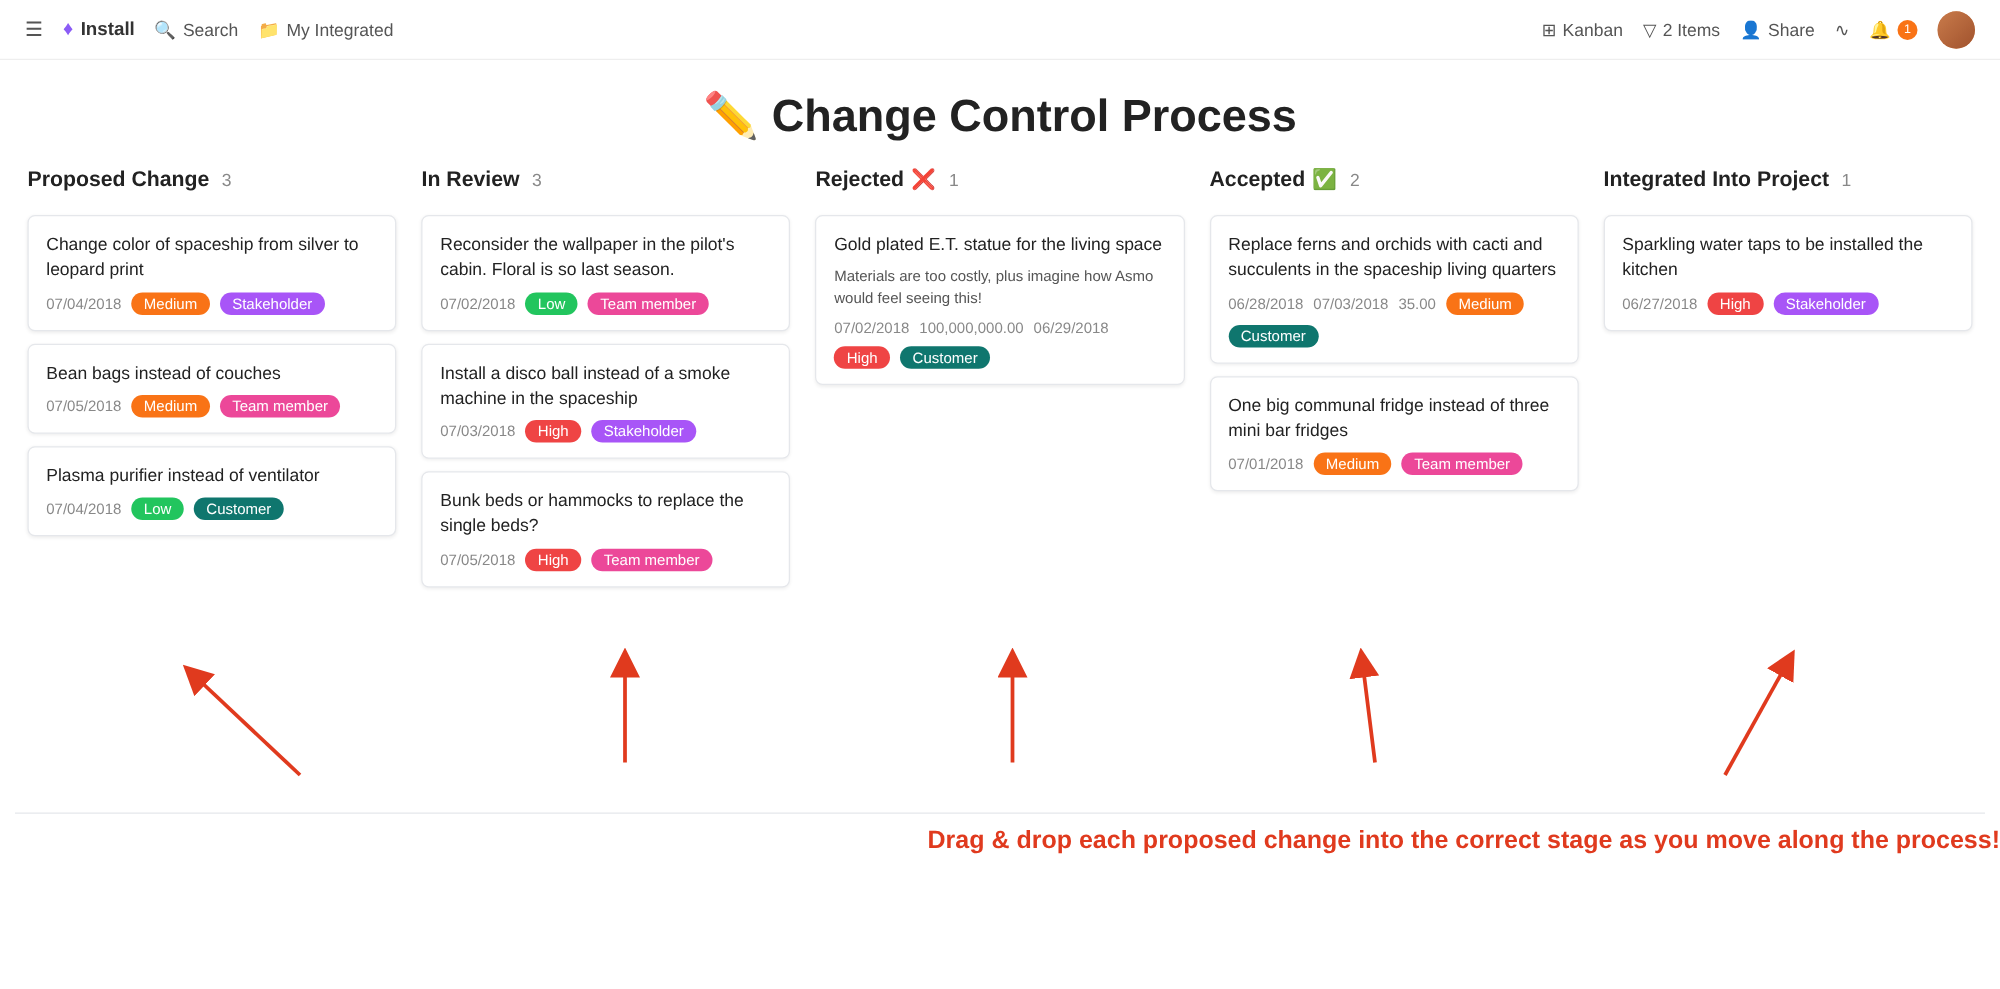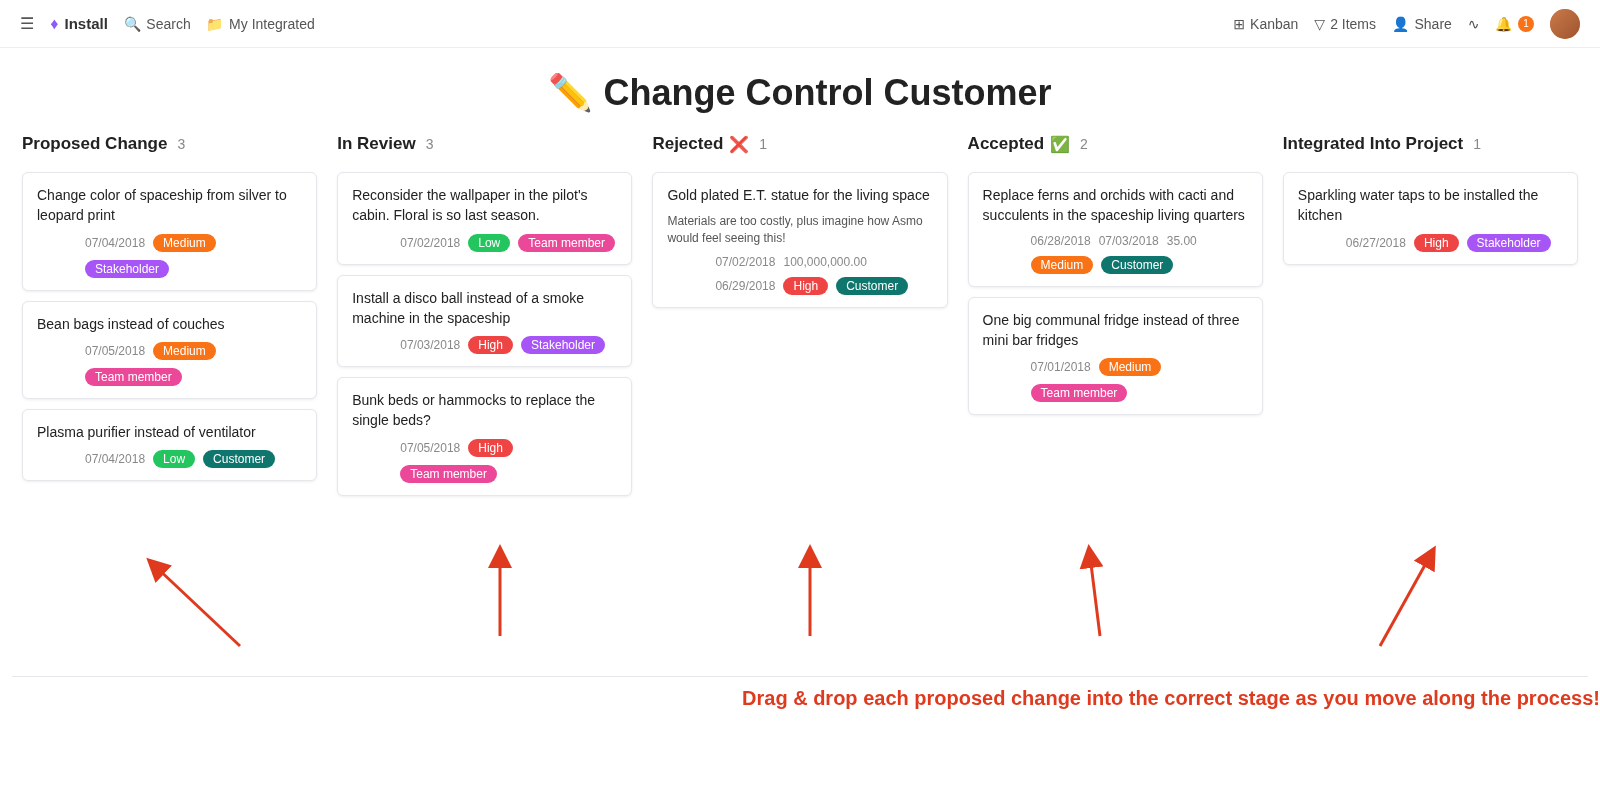--- a/index.html
+++ b/index.html
@@ -36,21 +36,21 @@
     .column-count { font-size: 14px; color: #888; margin-left: 4px; }
     .col-icon { font-size: 16px; }
 
     
     .kanban-card {
       background: #fff; border: 1px solid #e5e7eb; border-radius: 6px;
       padding: 12px 14px; margin-bottom: 10px; cursor: grab;
       box-shadow: 0 1px 3px rgba(0,0,0,0.07);
     }
     .card-title { font-size: 14px; color: #222; line-height: 1.45; margin-bottom: 8px; }
-    .card-meta { display: flex; align-items: center; gap: 8px; flex-wrap: wrap; margin-left: 48px; }
+    .card-meta { display: flex; align-items: center; gap: 8px; flex-wrap: wrap; }
     .card-date { font-size: 12px; color: #888; }
     .card-extra { font-size: 12px; color: #888; }
     .card-note { font-size: 12px; color: #555; margin-bottom: 8px; line-height: 1.4; }
 
     
     .tag {
       display: inline-flex; align-items: center; border-radius: 20px;
       padding: 2px 10px; font-size: 12px; font-weight: 500; color: #fff;
     }
     .tag-medium { background: #f97316; }
@@ -111,21 +111,21 @@
     </div>
     <div class="avatar">
       <div class="avatar-img"></div>
     </div>
   </div>
 </nav>
 
 <div class="page-title-area">
   <h1 class="page-title">
     <span class="pencil-icon">✏️</span>
-    <span>Change Control Customer</span>
+    <span>Change Control Process</span>
   </h1>
 </div>
 
 <div class="kanban-board" id="kanban-board">
     <div class="kanban-column">
       <div class="column-header">
         <span class="column-title">Proposed Change</span>
         <span class="column-count">3</span>
       </div>
       <div class="kanban-card">

